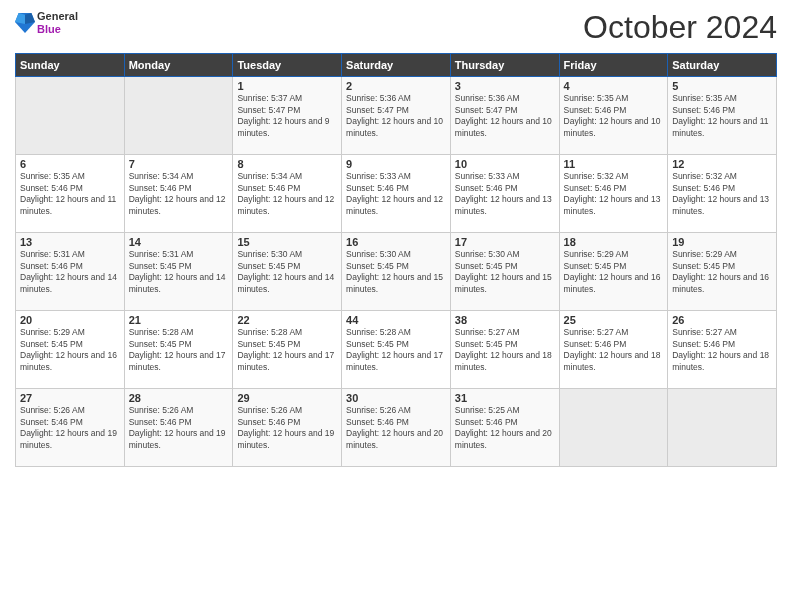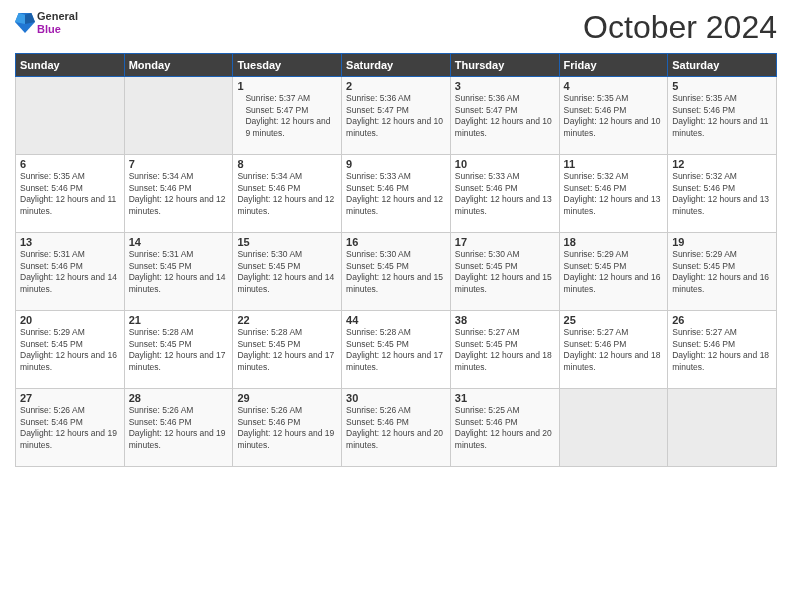--- a/index.html
+++ b/index.html
@@ -128,21 +128,21 @@
           <th>Friday</th>
           <th>Saturday</th>
         </tr>
     </thead>
     <tbody id="calendar-body">
     <tr>
           <td class="empty"></td>
           <td class="empty"></td>
           <td>
             <span class="day-number">1</span>
-            <div class="day-info" style="white-space: pre-line; margin-left: 8px;">Sunrise: 5:37 AM
+            <div class="day-info" style="white-space: pre-line;">Sunrise: 5:37 AM
 Sunset: 5:47 PM
 Daylight: 12 hours and 9 minutes.</div>
           </td>
           <td>
             <span class="day-number">2</span>
             <div class="day-info" style="white-space: pre-line;">Sunrise: 5:36 AM
 Sunset: 5:47 PM
 Daylight: 12 hours and 10 minutes.</div>
           </td>
           <td>

